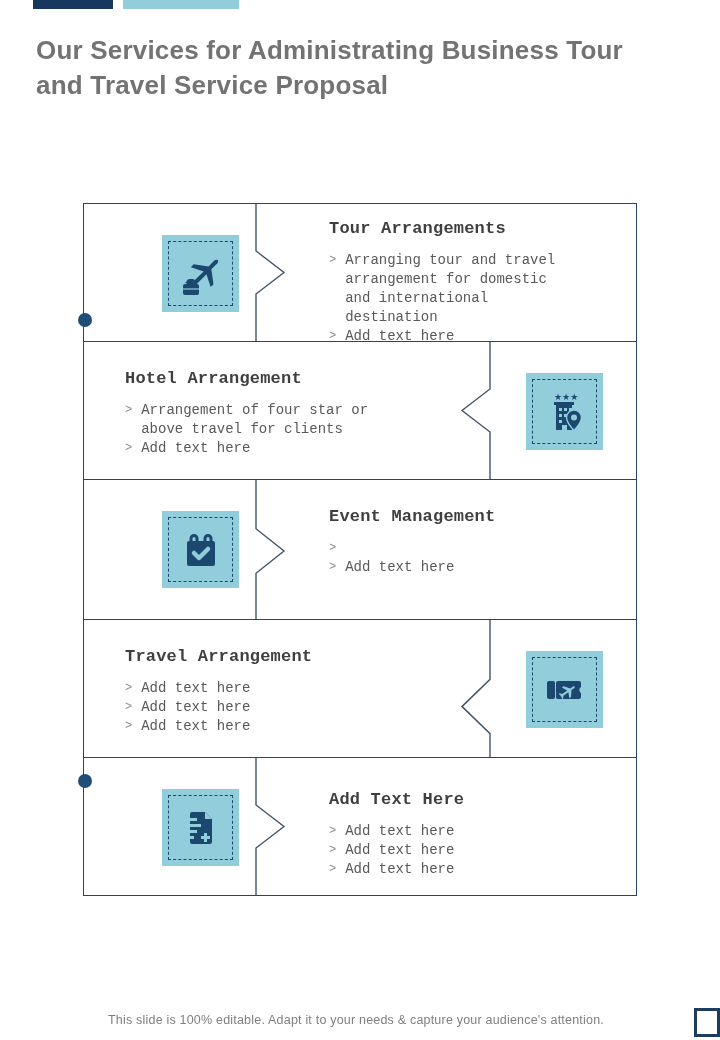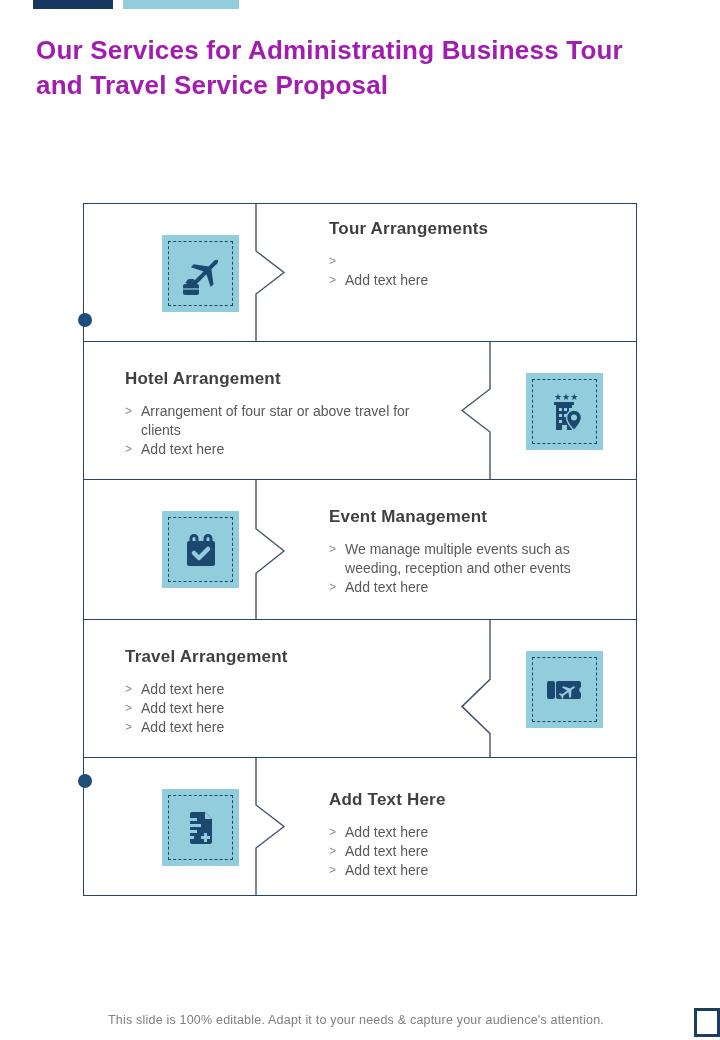--- a/index.html
+++ b/index.html
@@ -4,33 +4,33 @@
 <style>
   html,body{margin:0;padding:0;background:#f2f2f2;}
   .page{position:relative;width:720px;height:1040px;background:#ffffff;overflow:hidden;
         font-family:"Liberation Sans",sans-serif;}
   
   .bar{position:absolute;top:0;height:9px;}
   .bar-dark{left:33px;width:80px;background:#17375E;}
   .bar-light{left:123px;width:116px;background:#92CDDC;}
   
   .title{position:absolute;left:36px;top:16px;width:615px;
-         font-size:26px;font-weight:700;color:#a21caf;line-height:35px;letter-spacing:.2px;}
+         font-size:26px;font-weight:700;color:#737373;line-height:35px;letter-spacing:.2px;}
   
   .service-box{position:absolute;left:83px;width:554px;background:#ffffff;
                border:1px solid #24466B;box-sizing:border-box;}
   .tile{position:absolute;width:77px;height:77px;top:31px;background:#92CDDC;}
   .tile-inner{position:absolute;left:6px;top:6px;right:6px;bottom:6px;
               border:1px dashed #1C4870;display:flex;align-items:center;justify-content:center;}
   .left-icon .tile{left:78px;}
   .right-icon .tile{left:442px;}
   .divider{position:absolute;top:0;height:100%;width:40px;pointer-events:none;}
   .left-icon .divider{left:168px;}
   .right-icon .divider{left:370px;}
-  .content{position:absolute;}
+  .content{position:absolute;font-family:Liberation Mono, monospace;}
   .left-icon .content{left:245px;right:16px;}
   .right-icon .content{left:41px;right:140px;}
   .svc-title{margin:0 0 13px 0;font-size:17px;font-weight:700;color:#3F3F3F;letter-spacing:.2px;}
   .bullets{list-style:none;margin:0;padding:0;}
   .bullets li{display:flex;gap:9px;font-size:14px;line-height:19px;color:#595959;}
   .bullets .m{color:#8c8c8c;font-size:12px;line-height:19px;flex:0 0 auto;}
   
   .dot{position:absolute;width:14px;height:14px;border-radius:50%;background:#1F4E79;}
   
   .footer-note{position:absolute;left:0;top:1013px;width:712px;text-align:center;
@@ -65,20 +65,21 @@
       </div>
     </div>
     <svg class="divider" viewBox="0 0 40 140" preserveAspectRatio="none">
       <path d="M4 0 V48 L32 70 L4 92 V140" fill="none" stroke="#44546A" stroke-width="1.4"></path>
     </svg>
     <div class="content" style="top:15px">
       <h2 class="svc-title">Tour Arrangements</h2>
       <ul class="bullets">
         <li>
             <span class="m">&gt;</span>
+            <span style="max-width:212px">Arranging tour and travel arrangement for domestic and international destination</span>
           </li>
         <li>
             <span class="m">&gt;</span>
             <span>Add text here</span>
           </li>
       </ul>
     </div>
   </div>
   <div class="dot" style="left:78px;top:313px"></div>
 
@@ -137,21 +138,20 @@
       </div>
     </div>
     <svg class="divider" viewBox="0 0 40 140" preserveAspectRatio="none">
       <path d="M4 0 V48 L32 70 L4 92 V140" fill="none" stroke="#44546A" stroke-width="1.4"></path>
     </svg>
     <div class="content" style="top:27px">
       <h2 class="svc-title">Event Management</h2>
       <ul class="bullets">
         <li>
             <span class="m">&gt;</span>
-            <span style="max-width:248px">We manage multiple events such as weeding, reception and other events</span>
           </li>
         <li>
             <span class="m">&gt;</span>
             <span>Add text here</span>
           </li>
       </ul>
     </div>
   </div>
 
   <div class="service-box right-icon" style="top:619px;height:175px">

